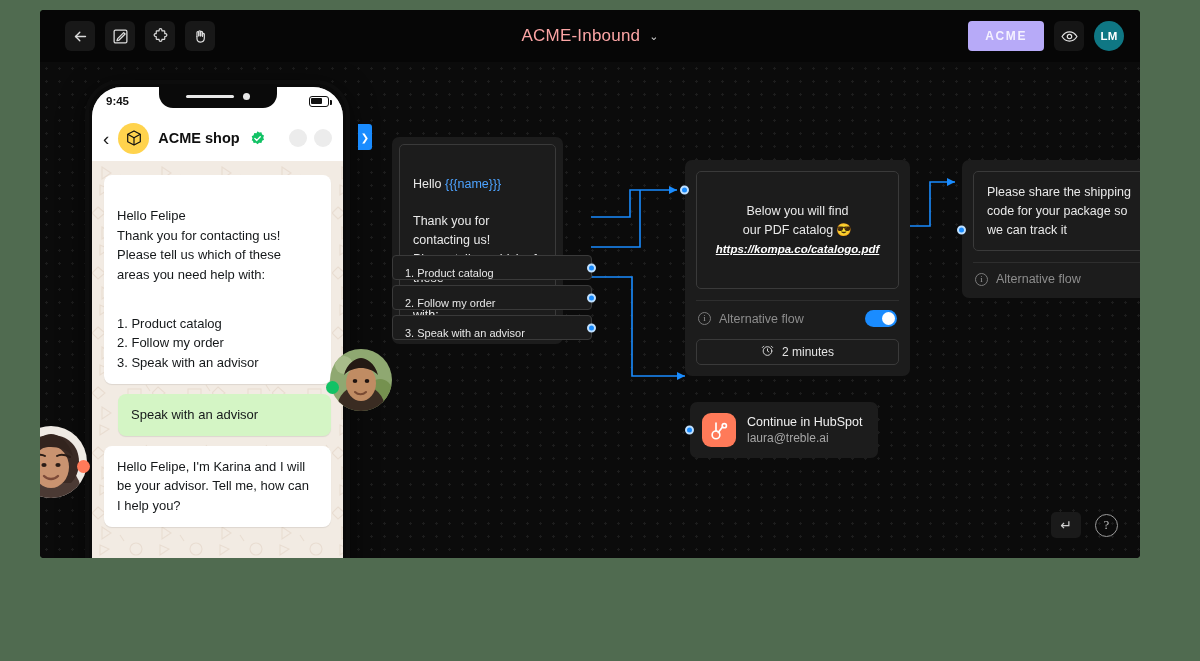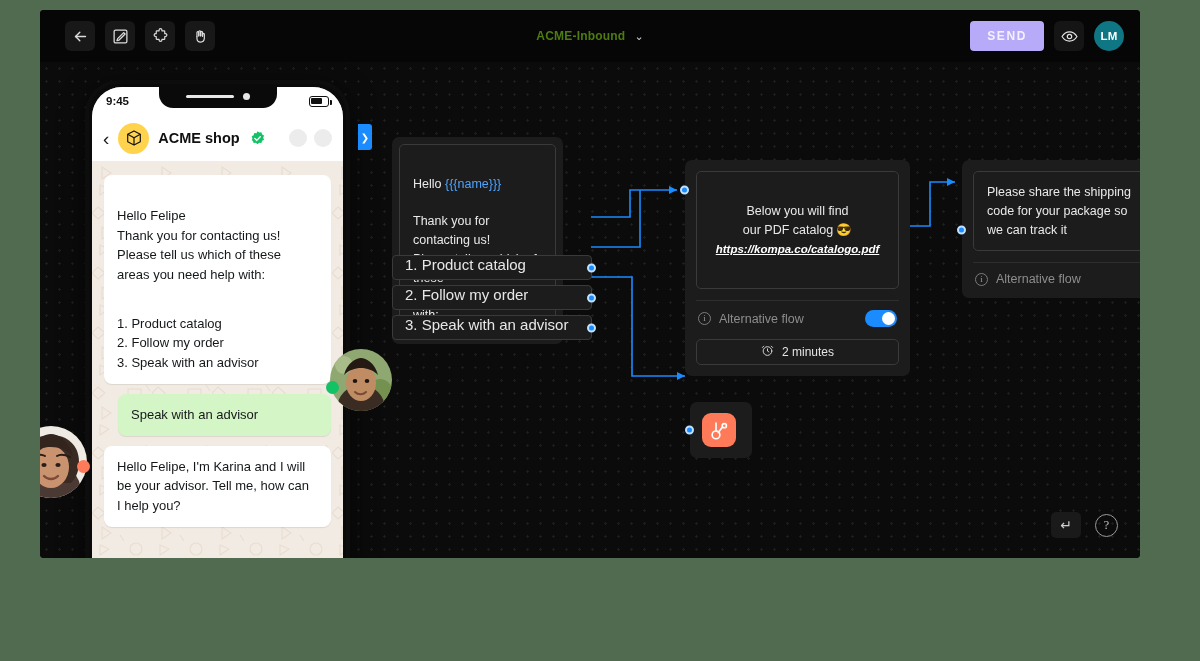--- a/index.html
+++ b/index.html
@@ -38,21 +38,21 @@
   .tb-icon:first-child { margin-left: 25px; }
   .tb-icon svg { display: block; }
 
   #doc-title-wrap {
     position: absolute; left: 0; right: 0; top: 0; height: 52px;
     display: flex; align-items: center; justify-content: center;
     pointer-events: none;
   }
   #doc-title-inner { display: flex; align-items: center; gap: 9px; pointer-events: auto; }
   #doc-title {
-    color: #4d7c0f; font-size: 12px; font-weight: bold; letter-spacing: .2px;
+    color: #fca5a5; font-size: 17px; font-weight: normal; letter-spacing: .2px;
   }
   #title-caret { color: #cfcfcf; font-size: 11px; line-height: 1; }
 
   #topbar-right {
     position: absolute; right: 16px; top: 0; height: 52px;
     display: flex; align-items: center; gap: 10px;
   }
   #send-button {
     background: #b7aaf8; color: #f4f1ff;
     font-size: 12px; font-weight: bold; letter-spacing: 1.6px;
@@ -207,22 +207,22 @@
     margin: 8px 11px 11px; border: 1px solid #3a3a3a; border-radius: 5px;
     height: 26px; display: flex; align-items: center; justify-content: center; gap: 8px;
     font-size: 12px; color: #e4e4e4;
   }
 
   
   #options-node { position: absolute; z-index: 4; }
   .option-row {
     background: #1c1c1c; border: 1px solid #3a3a3a; border-radius: 4px;
     height: 25px; margin-bottom: 5px;
-    display: flex; align-items: flex-start; padding-left: 12px;
-    font-size: 15px; color: #e7e7e7; position: relative;
+    display: flex; align-items: flex-end; padding-left: 12px;
+    font-size: 11px; color: #e7e7e7; position: relative;
   }
   .port {
     position: absolute; right: -5px; top: 50%; transform: translateY(-50%);
     width: 9px; height: 9px; border-radius: 50%;
     background: #1a8cff; border: 2px solid #bfe0ff;
   }
   .port-in {
     position: absolute; left: -5px; top: 50%; transform: translateY(-50%);
     width: 9px; height: 9px; border-radius: 50%;
     background: #1a8cff; border: 2px solid #bfe0ff;
@@ -308,21 +308,21 @@
     </div>
 
     <div id="doc-title-wrap">
       <div id="doc-title-inner">
         <span id="doc-title">ACME-Inbound</span>
         <span id="title-caret">⌄</span>
       </div>
     </div>
 
     <div id="topbar-right">
-      <button id="send-button">SEND</button>
+      <button id="send-button">ACME</button>
       <div id="eye-button">
         <svg width="17" height="17" viewBox="0 0 24 24" fill="none" stroke="currentColor" stroke-width="1.7">
           <path d="M1.5 12S5.5 5.5 12 5.5 22.5 12 22.5 12 18.5 18.5 12 18.5 1.5 12 1.5 12z"></path>
           <circle cx="12" cy="12" r="3.1"></circle>
         </svg>
       </div>
       <div id="user-avatar">LM</div>
     </div>
   </div>
 
@@ -519,20 +519,24 @@
     <div id="hubspot-node" style="left:650px; top:340px;">
       <span class="port-in" style="top:28px;"></span>
       <div id="hubspot-icon">
         <svg width="21" height="21" viewBox="0 0 24 24" fill="none" stroke="#ffffff" stroke-width="1.9" stroke-linecap="round">
           <circle cx="17.5" cy="6.5" r="2.4"></circle>
           <circle cx="8" cy="17" r="4.4"></circle>
           <path d="M8 12.6V3.5"></path>
           <path d="M10.6 14.3 15.4 8"></path>
         </svg>
       </div>
+      <div>
+        <div id="hubspot-title">Continue in HubSpot</div>
+        <div id="hubspot-sub">laura@treble.ai</div>
+      </div>
     </div>
 
     <div id="canvas-controls">
       <div id="enter-btn">↵</div>
       <div id="help-btn">?</div>
     </div>
 
   </div>
 </div>
 

